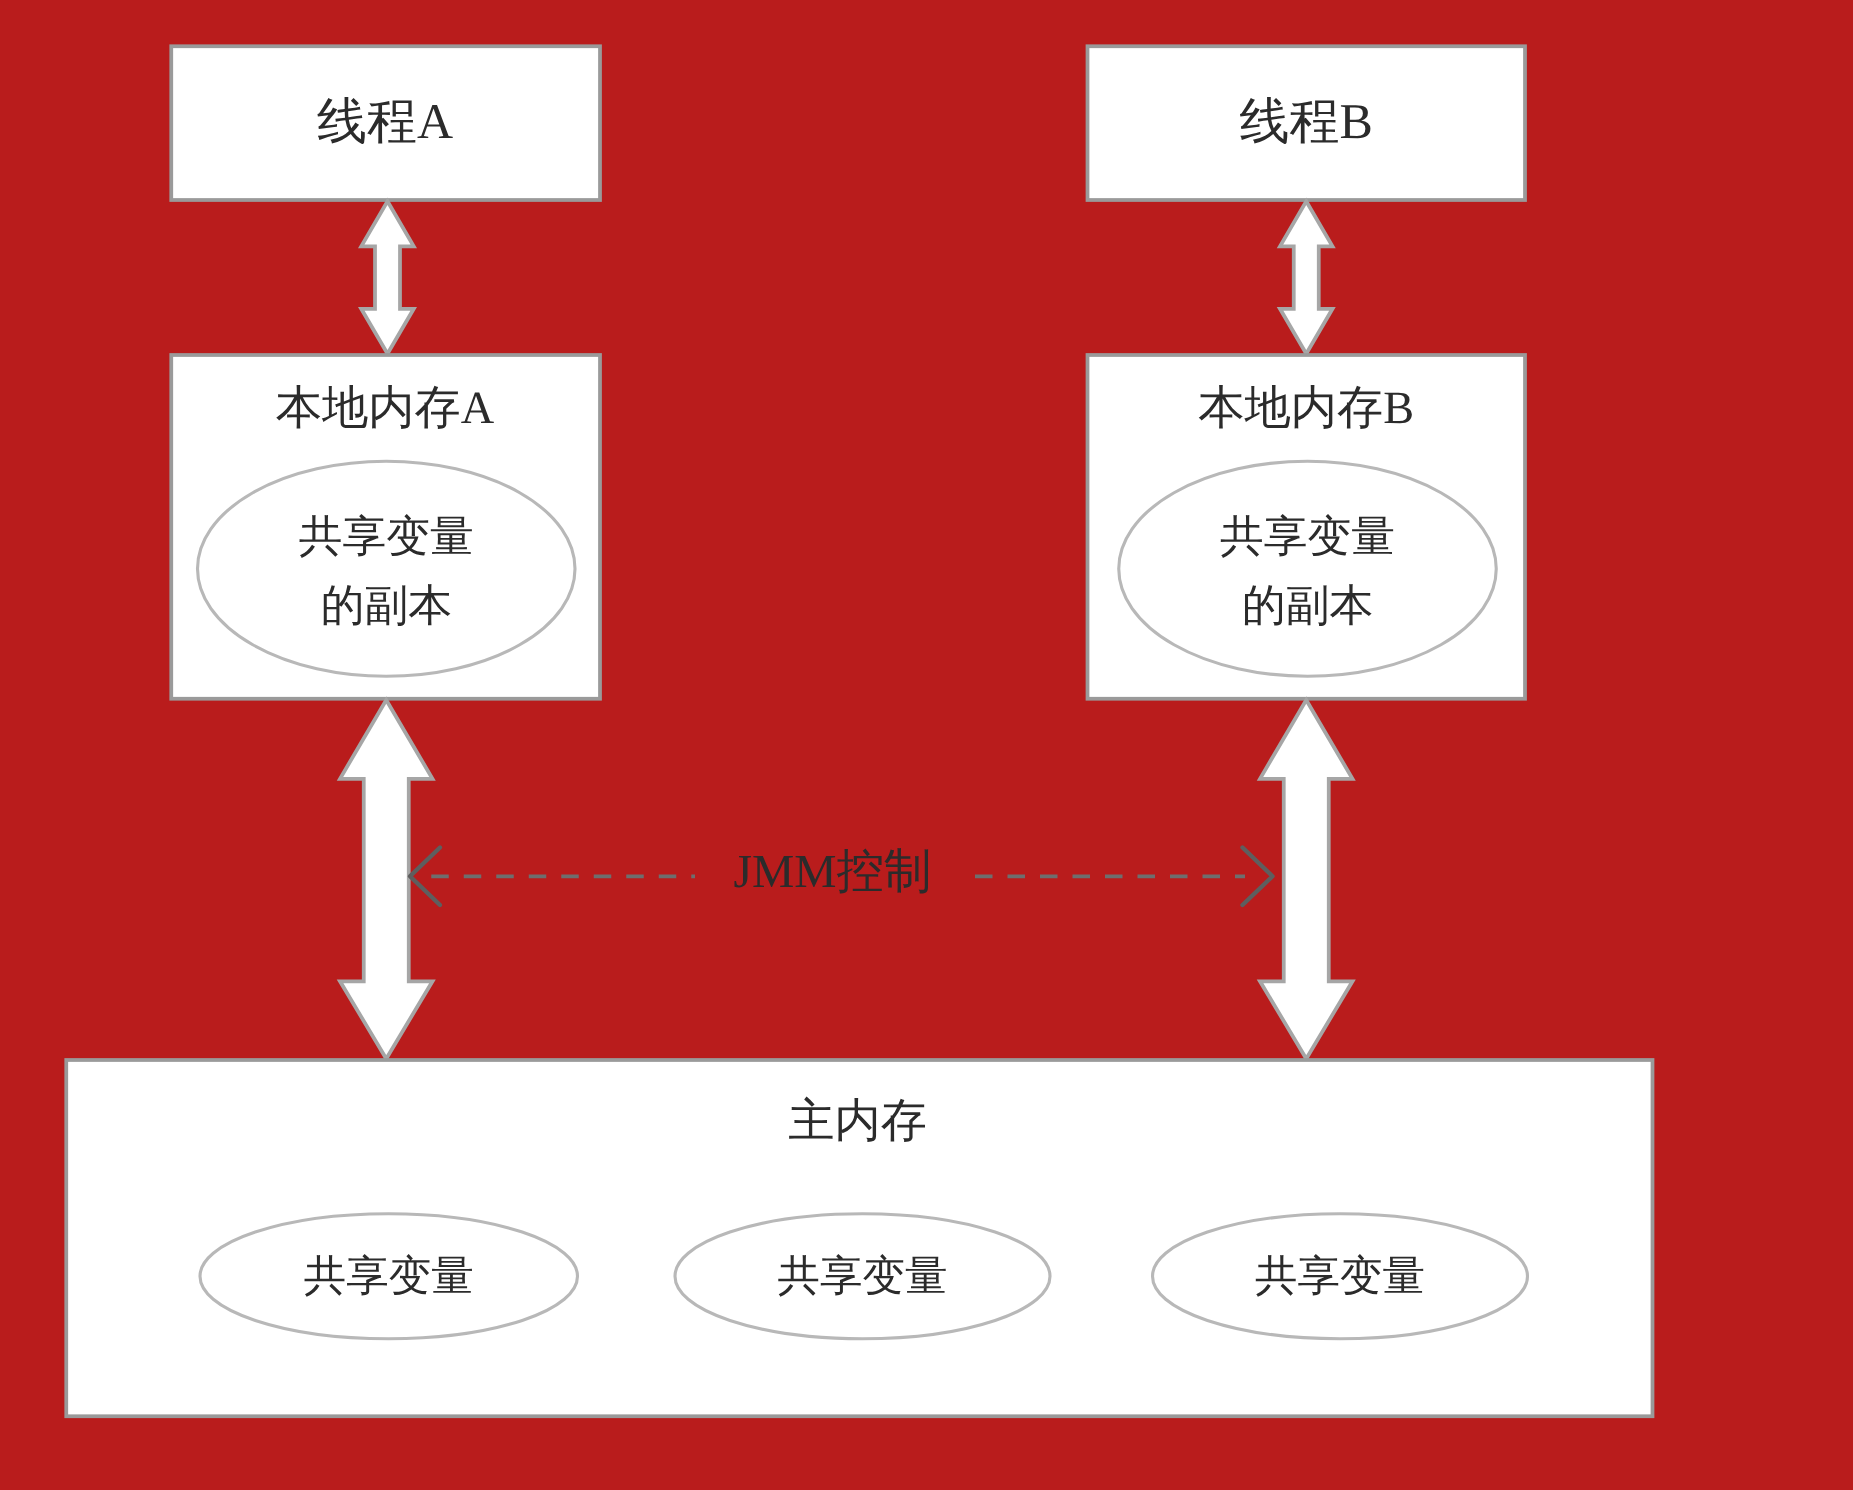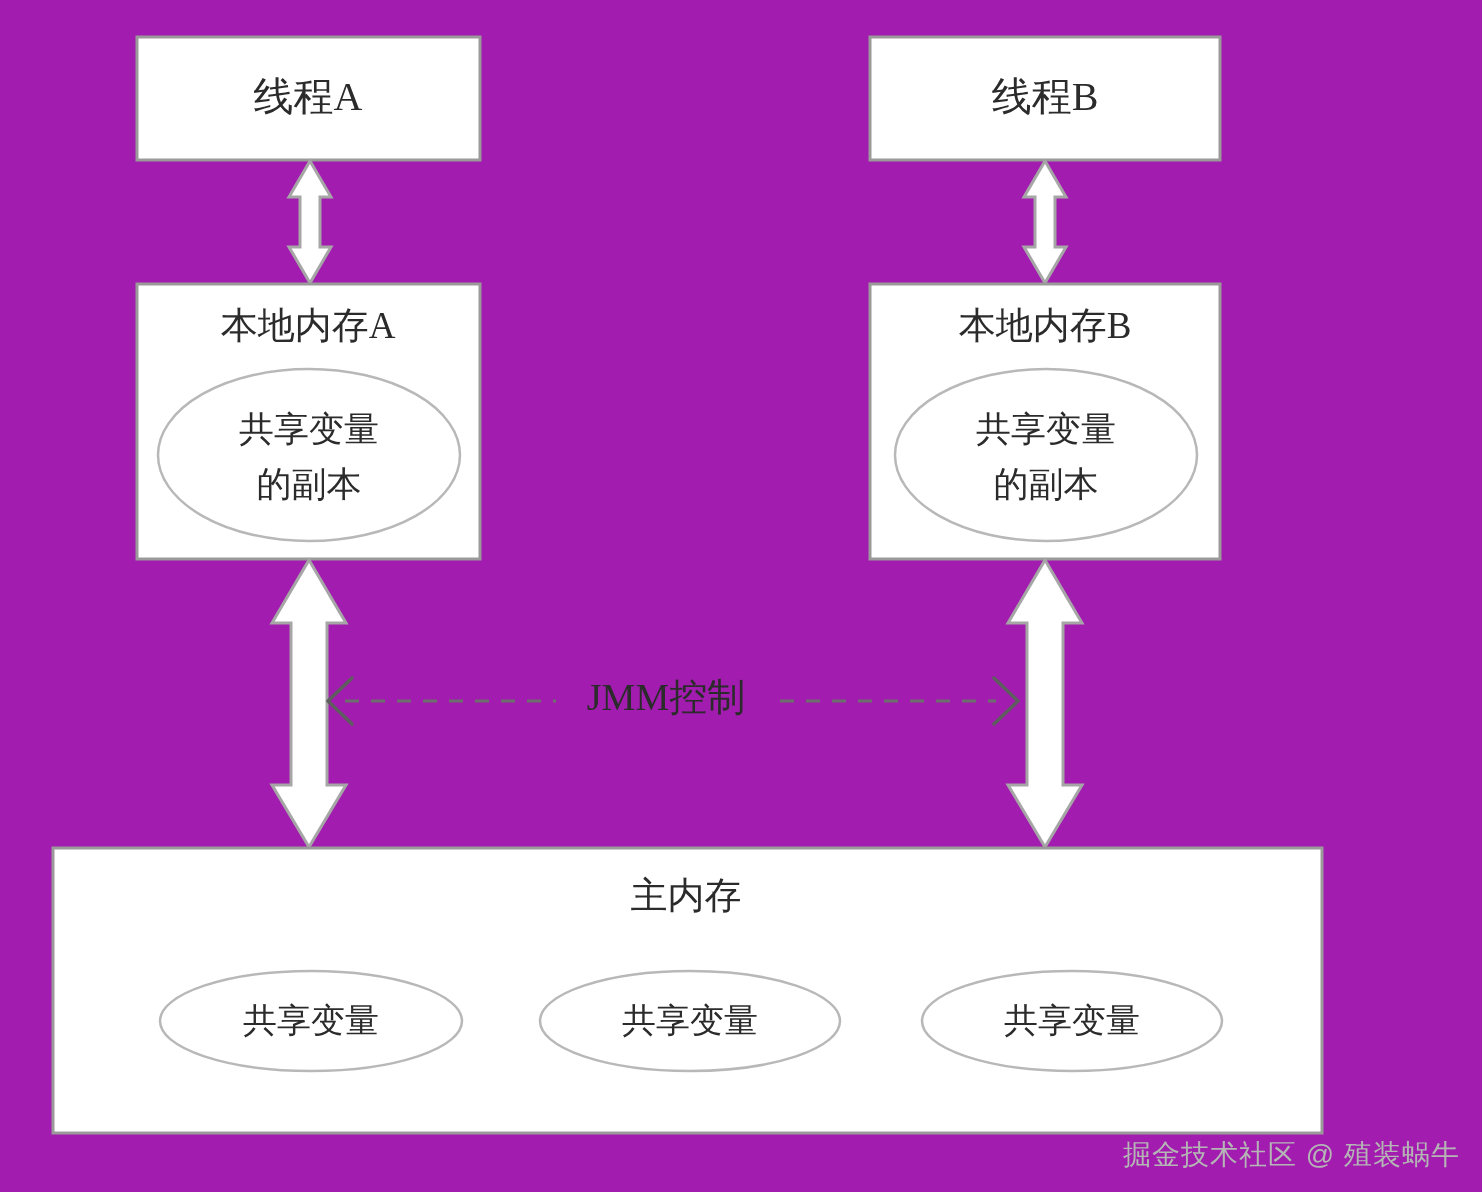--- a/index.html
+++ b/index.html
@@ -7,21 +7,21 @@
     padding: 0;
     background: #ffffff;
   }
   body {
     font-family: "Liberation Serif", "DejaVu Serif", serif;
   }
   #stage {
     position: relative;
     width: 1482px;
     height: 1192px;
-    background: #a21caf;
+    background: #b91c1c;
     overflow: hidden;
     text-align: right;
   }
   svg#diagram {
     position: absolute;
     left: 0;
     top: 0;
     width: 1482px;
     height: 1192px;
   }
@@ -204,15 +204,14 @@
       </g>
 
       <g>
         <ellipse class="ellipse-shape" cx="1072" cy="1021" rx="150" ry="50"></ellipse>
         <text class="lbl lbl-ell-sm" x="1072" y="1024">共享变量</text>
       </g>
     </g>
 
   </svg>
 
-  <div class="watermark">掘金技术社区 @ 殖装蜗牛</div>
 
 </div>
 
 </body></html>

